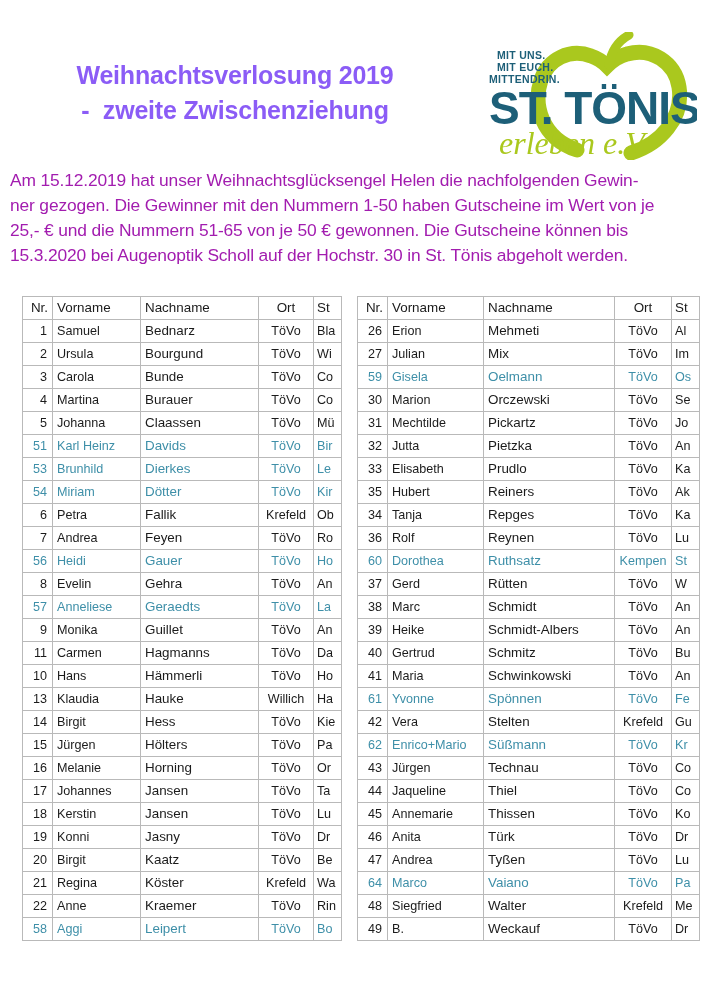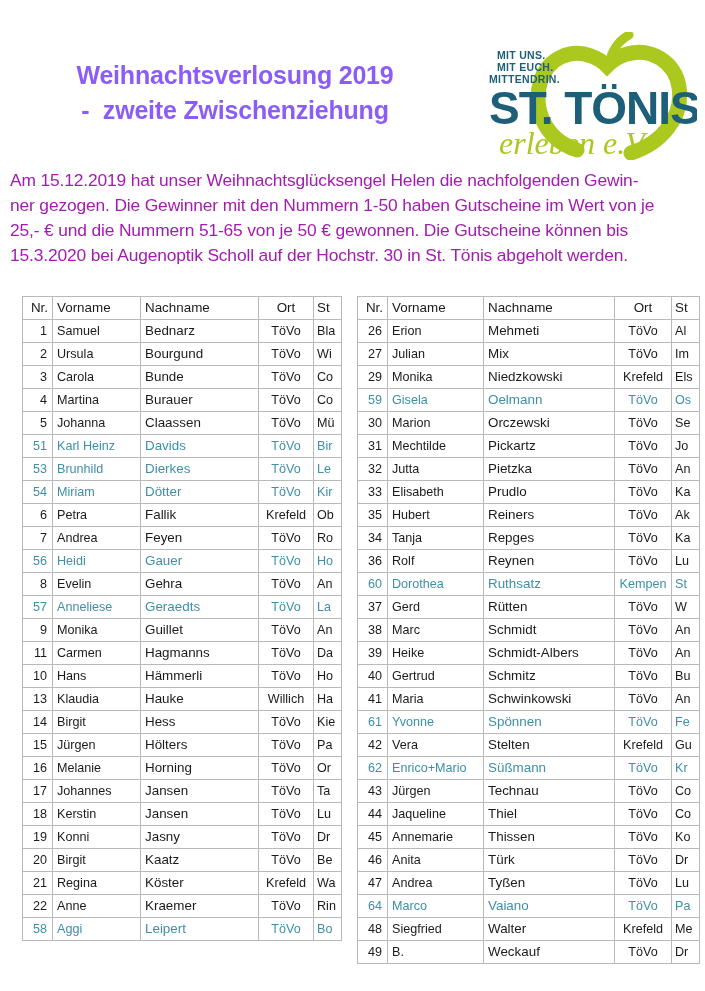--- a/index.html
+++ b/index.html
@@ -429,28 +429,20 @@
           </tr>
           <tr>
             <td class="c-nr">27</td>
             <td class="c-vor">Julian</td>
             <td class="c-nach">Mix</td>
             <td class="c-ort">TöVo</td>
             <td class="c-str">Im</td>
             <td class="c-pad"></td>
           </tr>
           <tr>
-            <td class="c-nr">29</td>
-            <td class="c-vor">Monika</td>
-            <td class="c-nach">Niedzkowski</td>
-            <td class="c-ort">Krefeld</td>
-            <td class="c-str">Els</td>
-            <td class="c-pad"></td>
-          </tr>
-          <tr>
             <td class="c-nr hi">59</td>
             <td class="c-vor hi">Gisela</td>
             <td class="c-nach hi">Oelmann</td>
             <td class="c-ort hi">TöVo</td>
             <td class="c-str hi">Os</td>
             <td class="c-pad"></td>
           </tr>
           <tr>
             <td class="c-nr">30</td>
             <td class="c-vor">Marion</td>

